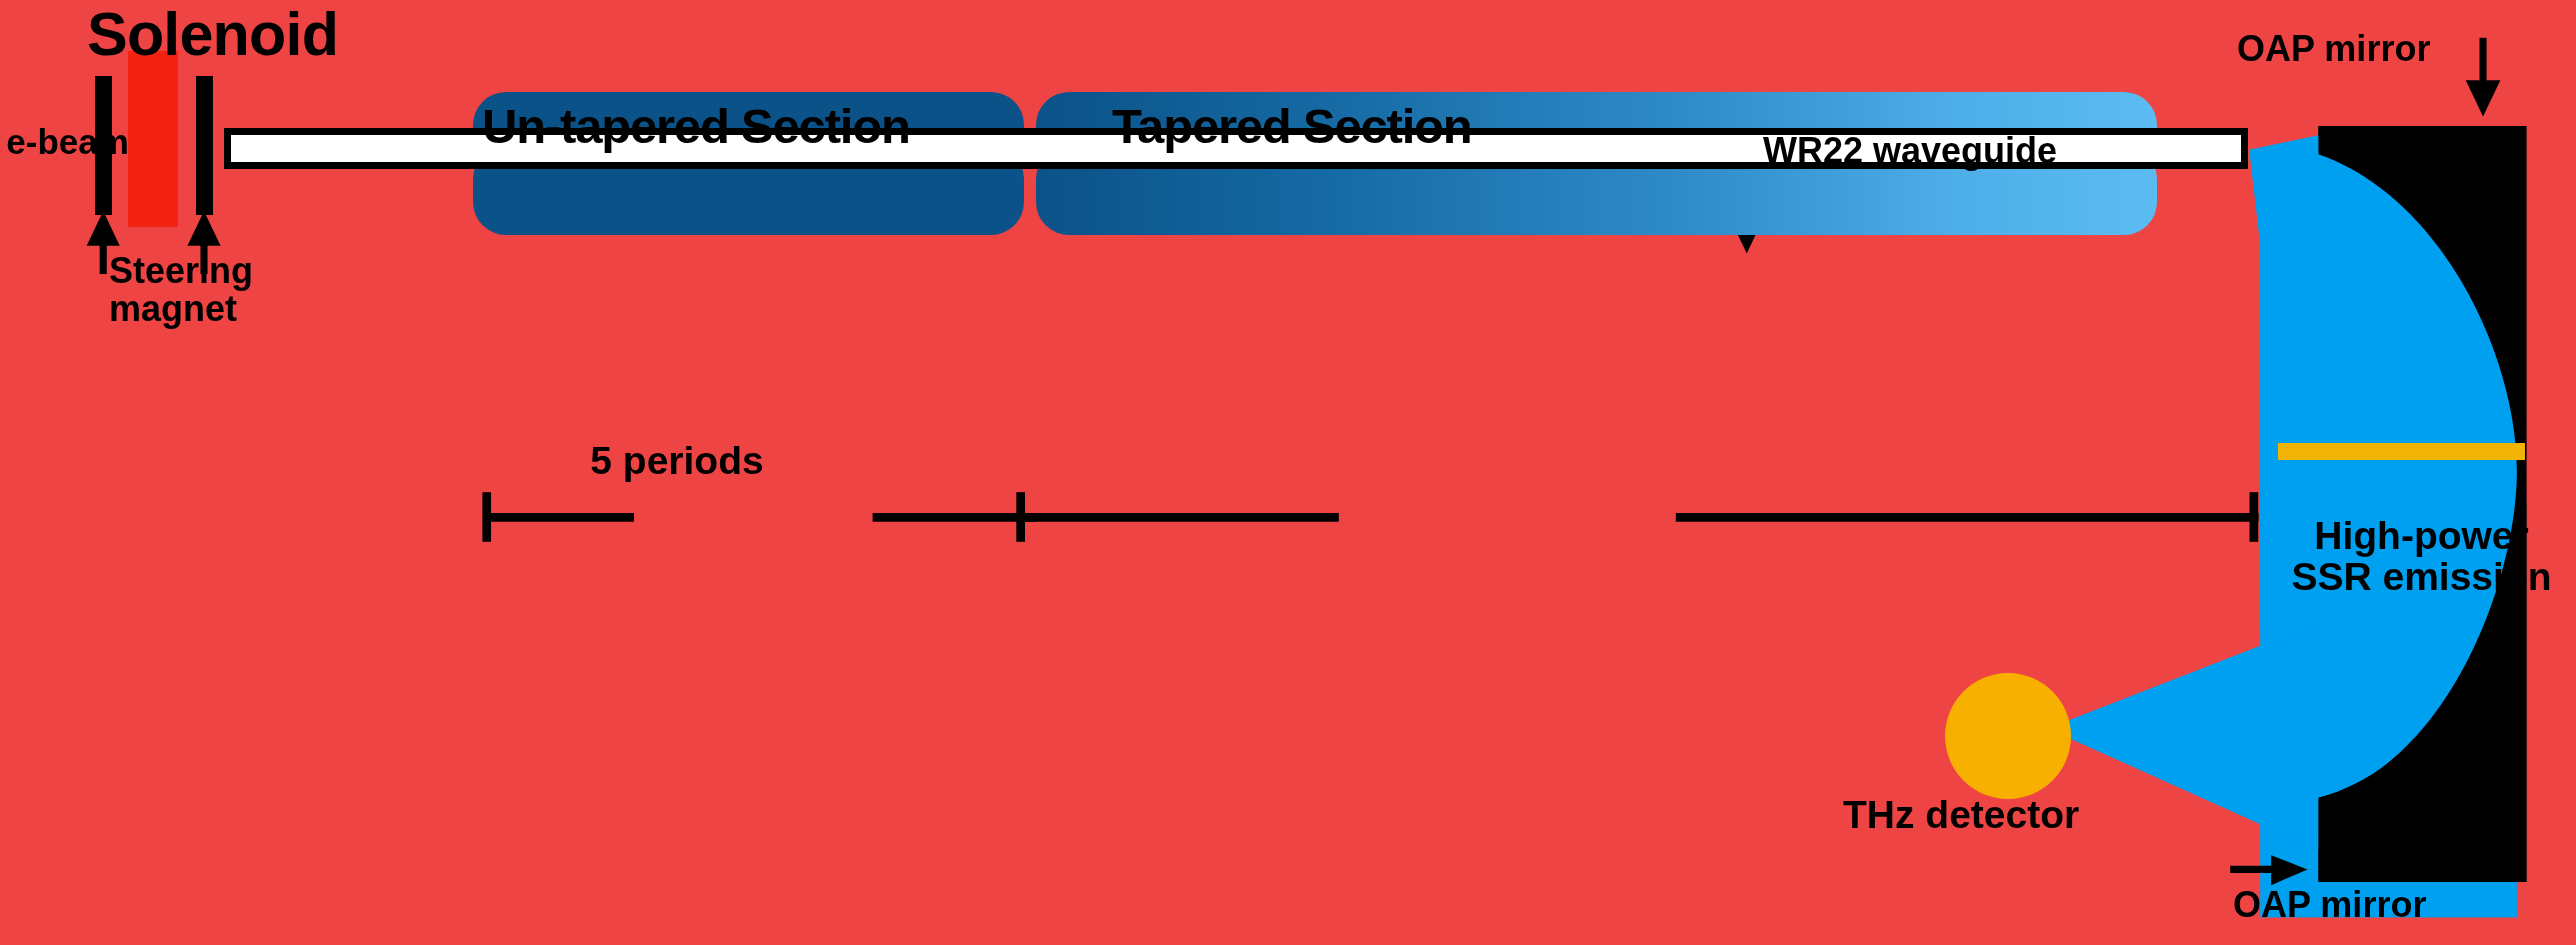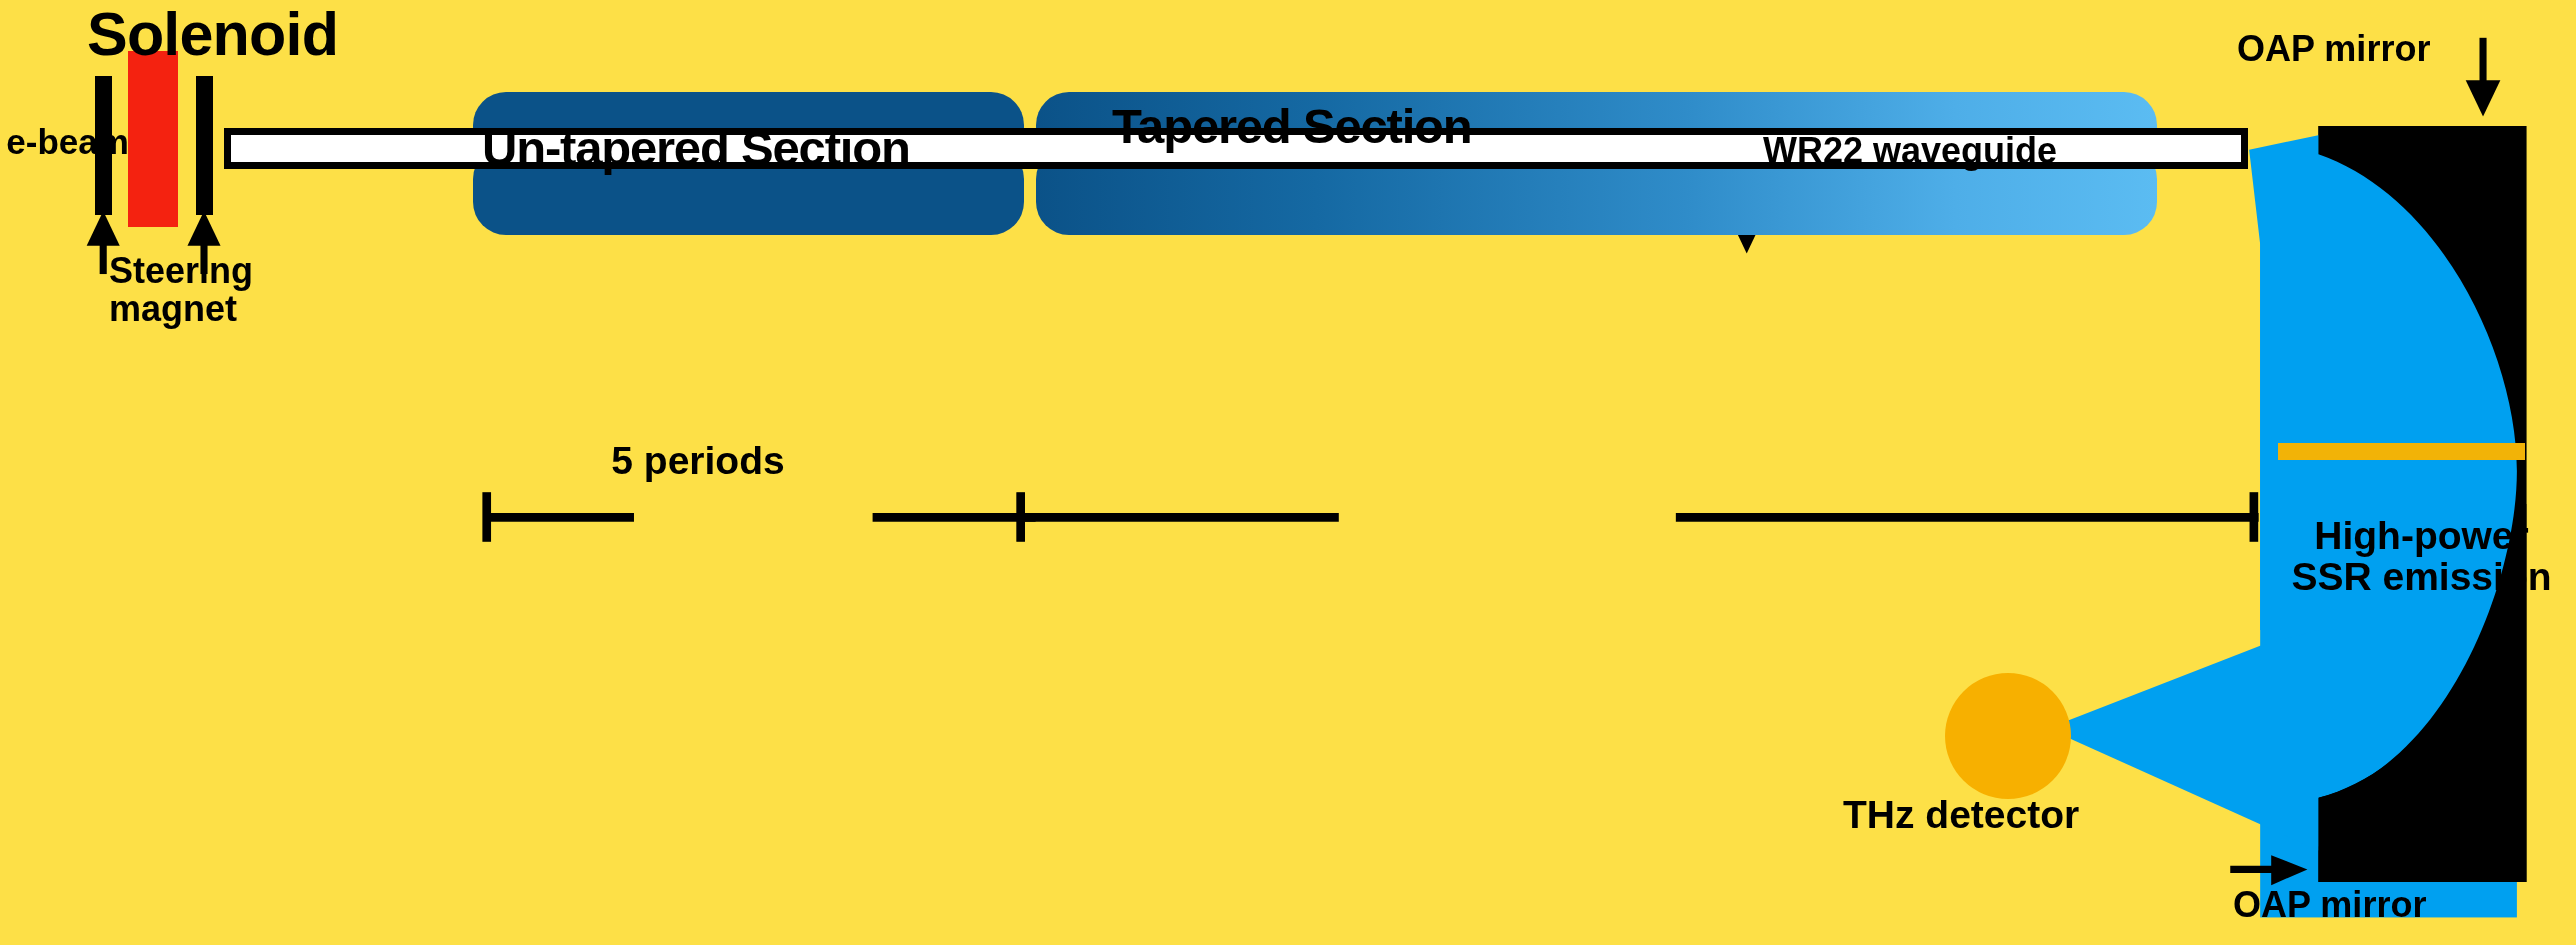--- a/index.html
+++ b/index.html
@@ -2,21 +2,21 @@
 <html style="font-size:12.6px"><head>
 <meta charset="utf-8">
 <title>FEL Undulator Schematic</title>
 <style>
   html,body{margin:0;padding:0;background:#ffffff;}
   body{font-family:"Liberation Sans", sans-serif;}
   #stage{
     position:relative;
     width:2576px;
     height:945px;
-    background:#fde047;
+    background:#ef4444;
     overflow:hidden;
   }
   .abs{position:absolute;}
   .txt{
     position:absolute;
     font-family:"Liberation Sans", sans-serif;
     font-weight:bold;
     color:#000000;
     white-space:nowrap;
     line-height:1.05;
@@ -66,21 +66,21 @@
     border-radius:33px;
   }
   
   #waveguide{
     left:224px; top:128px; width:2024px; height:41px;
     background:#ffffff;
     border:7px solid #000000;
     box-sizing:border-box;
   }
   #dim-text-1{
-    left:556px; top:441px;
+    left:535px; top:441px;
     width:284px; text-align:center;
     font-size:39px; white-space:normal;
   }
   #dim-text-2{
     left:1370px; top:441px;
     width:315px; text-align:center;
     font-size:39px; white-space:normal;
   }
   
   #label-wr22{left:1756px; top:132px; font-size:36px;margin-left:7px;}
@@ -223,21 +223,21 @@
 
   <div id="goldbar" class="abs"></div>
   <div id="thz-dot" class="abs"></div>
 
   <div id="title-solenoid" class="txt">Solenoid</div>
 
   <div id="label-ebeam" class="txt">e-beam</div>
 
   <div id="label-steering" class="txt">Steering<br>magnet</div>
 
-  <div class="txt" style="left:482px;top:101px;font-size:49px;letter-spacing:-1.2px;margin-top:22px;">Un-tapered Section</div>
+  <div class="txt" style="left:482px;top:101px;font-size:49px;letter-spacing:-1.2px;">Un-tapered Section</div>
 
   <div class="txt" style="left:1112px;top:101px;font-size:49px;letter-spacing:-1.2px;">Tapered Section</div>
 
   <div id="label-wr22" class="txt">WR22 waveguide</div>
 
   <div id="label-oap-top" class="txt">OAP mirror</div>
 
   <div id="label-oap-bot" class="txt">OAP mirror</div>
 
   <div id="label-thz" class="txt">THz detector</div>

